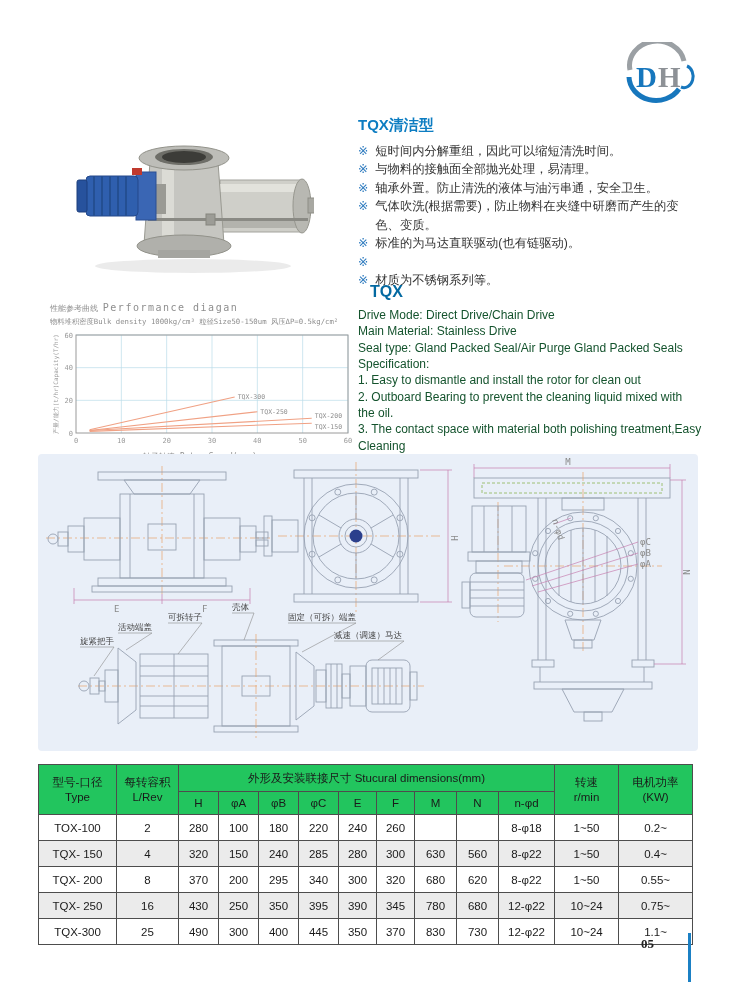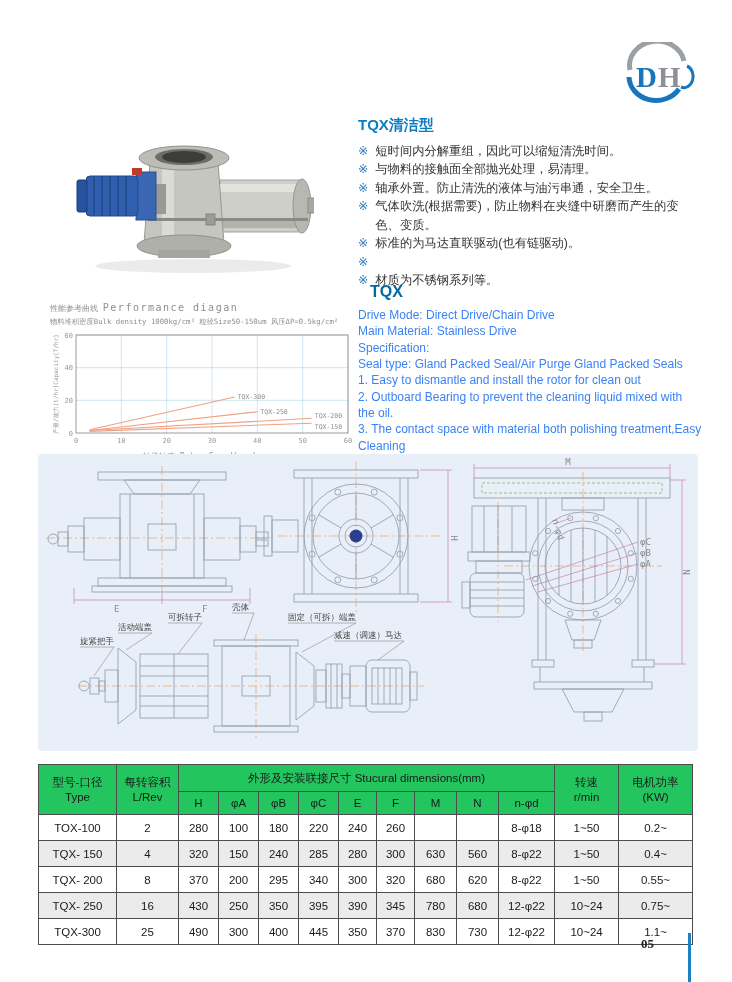--- a/index.html
+++ b/index.html
@@ -26,21 +26,21 @@
   
   .chart-block{position:absolute;left:50px;top:288px;width:318px;margin-top:14px;}
   .chart-title{font-family:"DejaVu Sans Mono",monospace;color:#8e8e8e;font-size:8px;white-space:nowrap;}
   .chart-title .en{font-size:10px;letter-spacing:1.5px;}
   .chart-sub{font-family:"DejaVu Sans Mono",monospace;color:#8e8e8e;font-size:7.3px;margin-top:3px;white-space:nowrap;}
   .chart-xlabel{font-family:"DejaVu Sans Mono",monospace;color:#8e8e8e;font-size:8px;width:300px;text-align:center;}
 
   
   .specs{position:absolute;left:358px;top:283px;width:344px;}
   .specs h3{color:#0369a1;font-size:16px;margin:0 0 6px 12px;}
-  .spec-line{font-size:12px;line-height:1.36;color:#3b82f6;}
+  .spec-line{font-size:12px;line-height:1.36;color:#14532d;}
 
   
   .panel{position:absolute;left:38px;top:454px;width:660px;height:297px;background:#e9eff8;border-radius:4px;}
   .ln{fill:none;stroke:#97a2b2;stroke-width:0.9;}
   .cl{fill:none;stroke:#e9a36a;stroke-width:0.7;stroke-dasharray:9 3 2 3;}
   .dim{fill:none;stroke:#c77fb0;stroke-width:0.7;}
   .grn{fill:none;stroke:#8ab553;stroke-width:0.8;stroke-dasharray:3 2;}
   .ld{fill:none;stroke:#8a8a8a;stroke-width:0.6;}
   .dimt{font-family:"DejaVu Sans Mono",monospace;font-size:9px;fill:#8a8a8a;}
   .cot{font-family:"Liberation Sans","DejaVu Sans",sans-serif;font-size:8.5px;fill:#444;}
@@ -186,22 +186,22 @@
       <span>转子转速</span>
       <span>Rotor Speed(rpm)</span>
     </div>
   </section>
 
   <section class="specs">
     <h3>TQX</h3>
     <div>
         <div class="spec-line">Drive Mode: Direct Drive/Chain Drive</div>
         <div class="spec-line">Main Material: Stainless Drive</div>
+        <div class="spec-line">Seal type: Gland Packed Seal/Air Purge Gland Packed Seals</div>
         <div class="spec-line">Specification:</div>
-        <div class="spec-line">Seal type: Gland Packed Seal/Air Purge Gland Packed Seals</div>
         <div class="spec-line">1. Easy to dismantle and install the rotor for clean out</div>
         <div class="spec-line">2. Outboard Bearing to prevent the cleaning liquid mixed with the oil.</div>
         <div class="spec-line">3. The contact space with material both polishing treatment,Easy Cleaning</div>
       </div>
   </section>
 
   <div class="panel">
     <svg width="660" height="297" viewBox="0 0 660 297">
 
       <path class="cl" d="M124 12 V140"></path>

